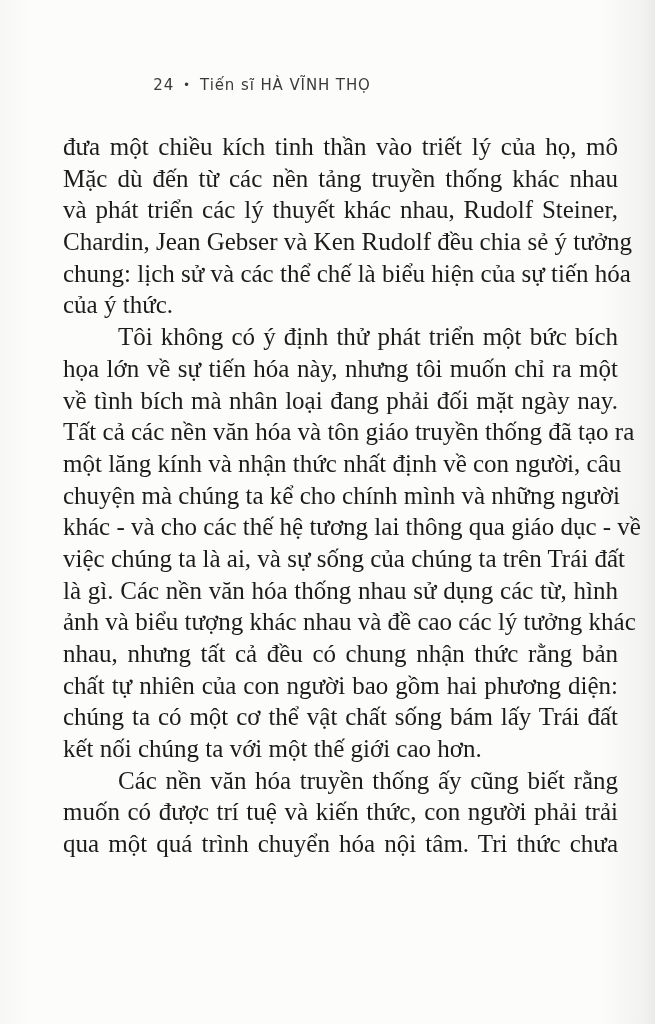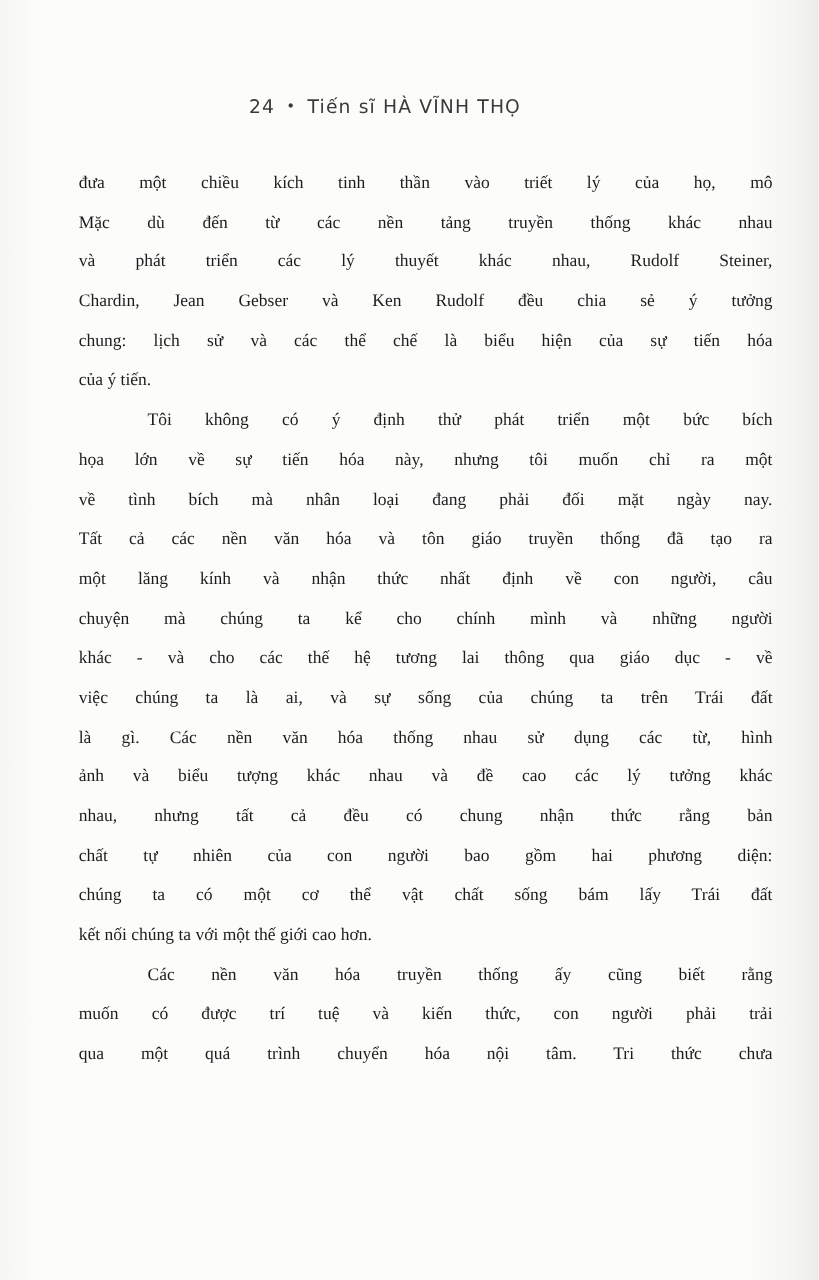--- a/index.html
+++ b/index.html
@@ -26,36 +26,35 @@
     top: 76px;
     left: 0;
     width: 524px;
     text-align: center;
     font-family: "DejaVu Sans", "Liberation Sans", sans-serif;
     font-size: 15px;
     letter-spacing: 0.9px;
     color: #3a3a3a;
     font-weight: normal;
     box-sizing: border-box;
-    margin-left: 46px;
   }
   .running-head .sep {
     display: inline-block;
     margin: 0 9px;
     font-size: 12px;
     position: relative;
     top: -1px;
   }
   .body-text {
     position: absolute;
     top: 131px;
     left: 63px;
     width: 555px;
     font-family: "Liberation Serif", "DejaVu Serif", serif;
-    font-size: 14px;
+    font-size: 25px;
     line-height: 31.7px;
     color: #1c1c1c;
   }
   .line {
     display: block;
     white-space: nowrap;
     text-align: justify;
     text-align-last: justify;
     height: 31.7px;
   }
@@ -76,21 +75,21 @@
   </div>
 
   <div class="body-text">
 
     <div>
       <span class="line">đưa một chiều kích tinh thần vào triết lý của họ, mô</span>
       <span class="line">Mặc dù đến từ các nền tảng truyền thống khác nhau</span>
       <span class="line">và phát triển các lý thuyết khác nhau, Rudolf Steiner,</span>
       <span class="line">Chardin, Jean Gebser và Ken Rudolf đều chia sẻ ý tưởng</span>
       <span class="line">chung: lịch sử và các thể chế là biểu hiện của sự tiến hóa</span>
-      <span class="line last">của ý tiến.</span>
+      <span class="line last">của ý thức.</span>
     </div>
 
     <div>
       <span class="line indent">Tôi không có ý định thử phát triển một bức bích</span>
       <span class="line">họa lớn về sự tiến hóa này, nhưng tôi muốn chỉ ra một</span>
       <span class="line">về tình bích mà nhân loại đang phải đối mặt ngày nay.</span>
       <span class="line">Tất cả các nền văn hóa và tôn giáo truyền thống đã tạo ra</span>
       <span class="line">một lăng kính và nhận thức nhất định về con người, câu</span>
       <span class="line">chuyện mà chúng ta kể cho chính mình và những người</span>
       <span class="line">khác - và cho các thế hệ tương lai thông qua giáo dục - về</span>

